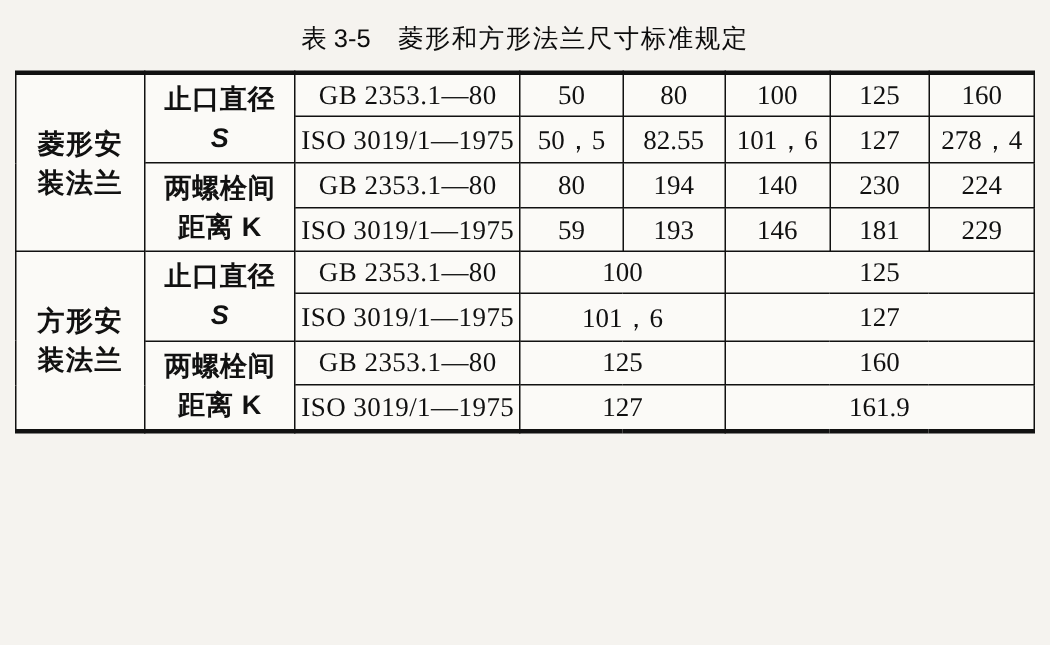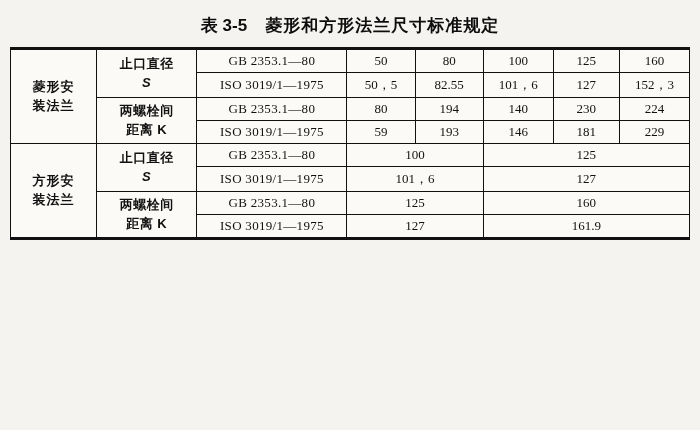--- a/index.html
+++ b/index.html
@@ -17,21 +17,21 @@
   .page {
     position: relative;
     width: 700px;
     height: 430px;
     box-sizing: border-box;
     padding: 0;
   }
   .title {
     text-align: center;
     font-family: "Liberation Sans", sans-serif;
-    font-weight: bold;
+    font-weight: normal;
     font-size: 17px;
     letter-spacing: 1px;
     margin: 14px 0 10px 0;
     color: #0d0d0d;
   }
   .title .tnum {
     letter-spacing: 0px;
   }
   .title .gap {
     display: inline-block;
@@ -40,21 +40,21 @@
   table.flange {
     border-collapse: collapse;
     width: 680px;
     margin: 0 auto;
     table-layout: fixed;
   }
   table.flange td {
     border: 1px solid #111;
     text-align: center;
     vertical-align: middle;
-    font-size: 13px;
+    font-size: 18px;
     padding: 3px 2px;
     background: #fbfaf7;
     color: #111;
   }
   
   table.flange {
     border-top: 3px solid #111;
     border-bottom: 3px solid #111;
   }
   .sec-end td {
@@ -133,21 +133,21 @@
         <td class="val">100</td>
         <td class="val">125</td>
         <td class="val">160</td>
       </tr>
       <tr class="rowgrp-end">
         <td class="std-cell">ISO 3019/1—1975</td>
         <td class="val">50，5</td>
         <td class="val">82.55</td>
         <td class="val">101，6</td>
         <td class="val">127</td>
-        <td class="val">152，3</td>
+        <td class="val">278，4</td>
       </tr>
       <tr>
         <td class="param-cell" rowspan="2">
           <div>两螺栓间</div>
           <div>距离 K</div>
         </td>
         <td class="std-cell">GB 2353.1—80</td>
         <td class="val">80</td>
         <td class="val">194</td>
         <td class="val">140</td>

